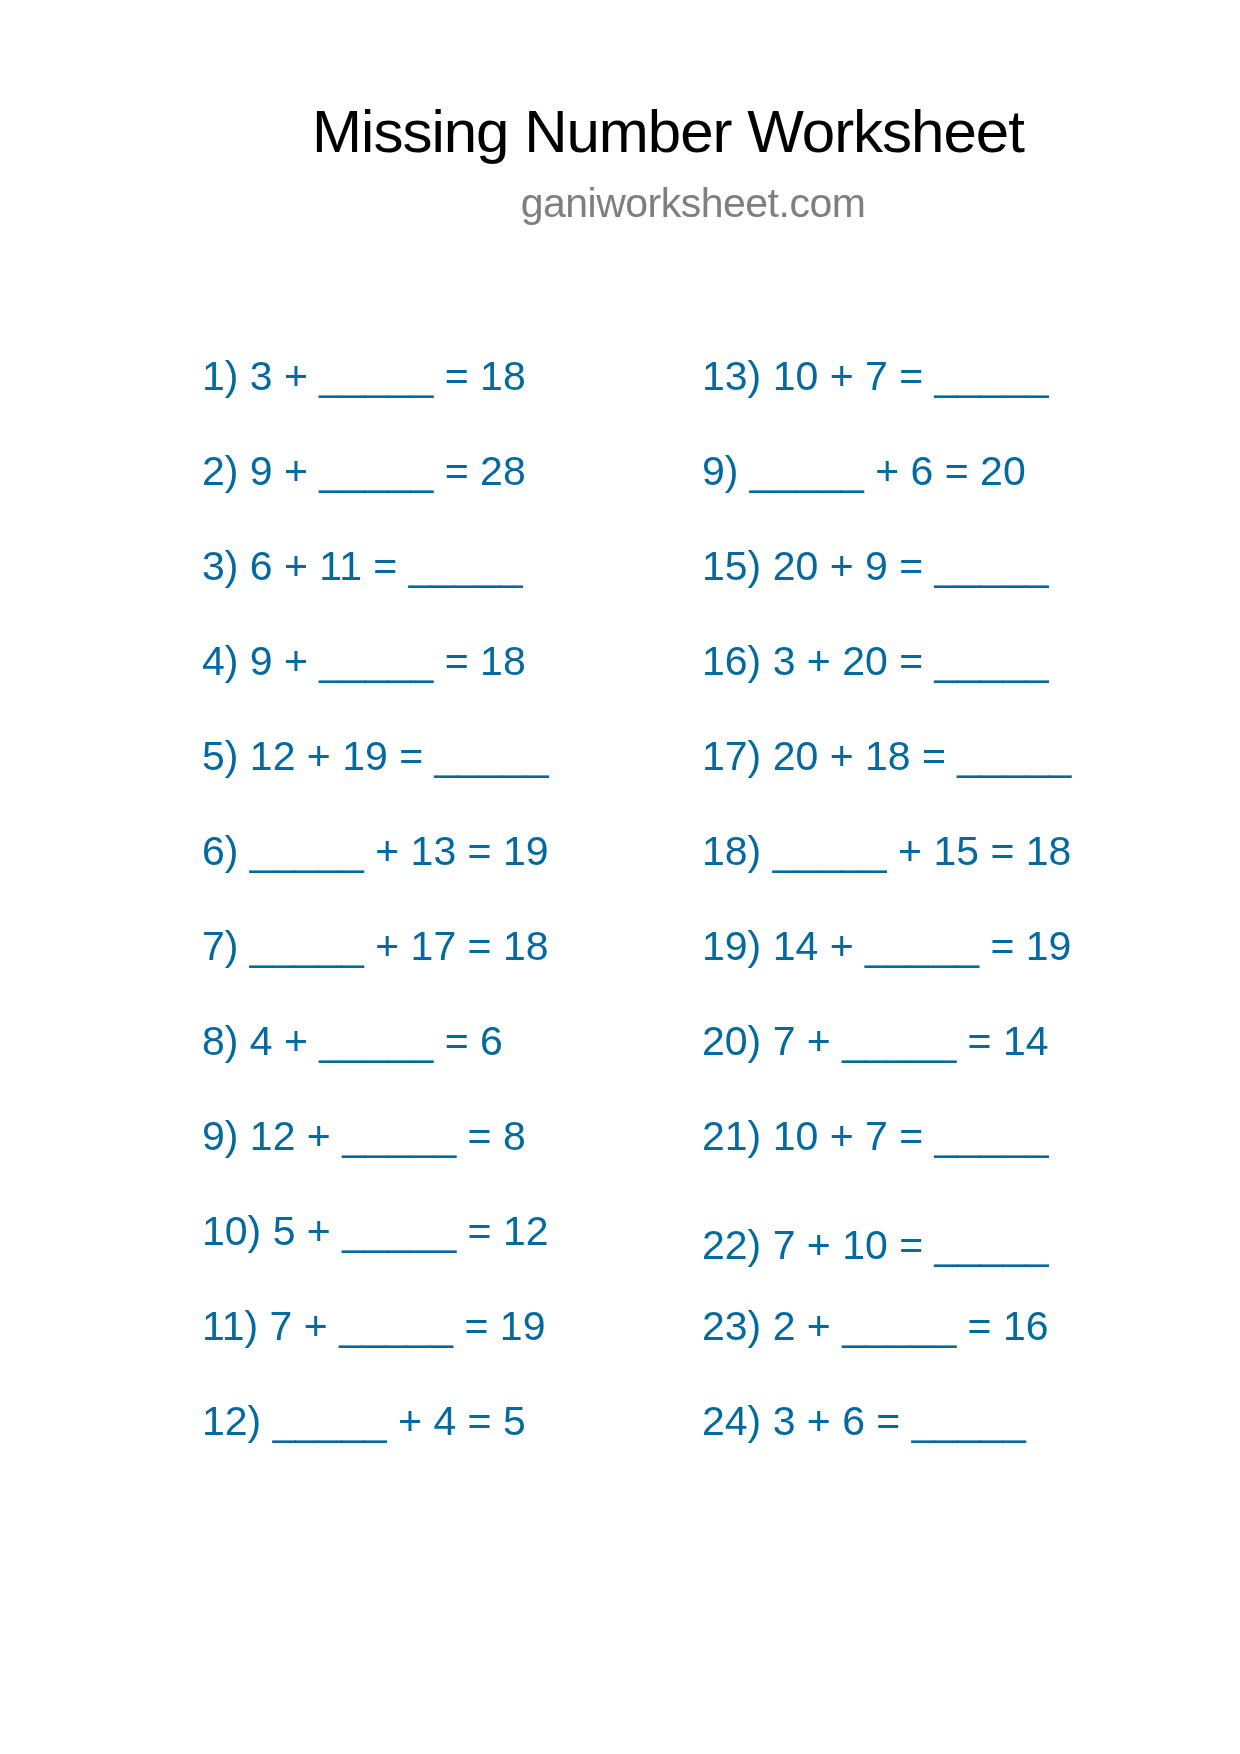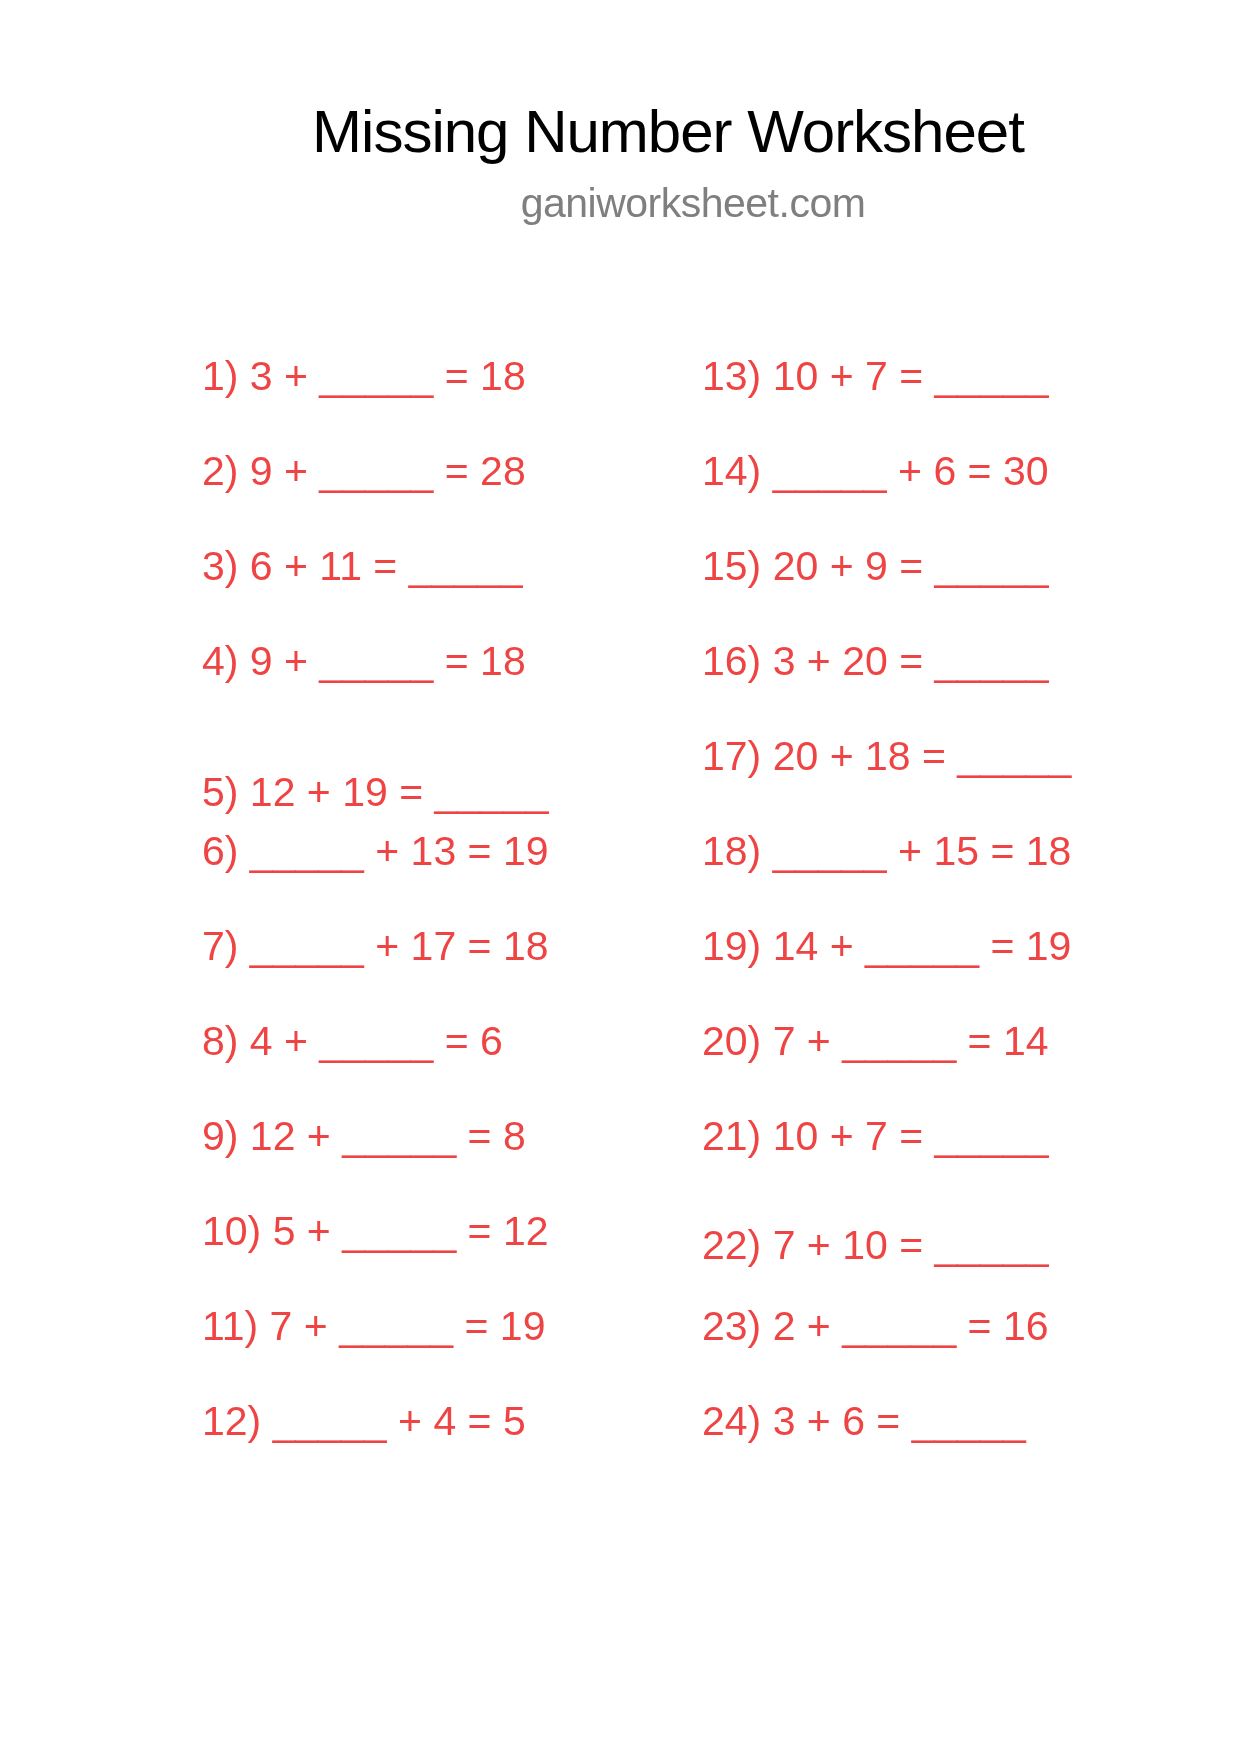--- a/index.html
+++ b/index.html
@@ -52,48 +52,48 @@
       top: 0;
     }
     .col-left { left: 202px; }
     .col-right { left: 702px; }
     .problem {
       position: absolute;
       left: 0;
       font-size: 41px;
       line-height: 48px;
       white-space: pre;
-      color: #ef4444;
+      color: #0369a1;
     }
   </style>
 </head>
 <body>
 
 <div class="page">
   <h1 class="title">Missing Number Worksheet</h1>
   <div class="subtitle">ganiworksheet.com</div>
 
   <div class="col col-left">
     <div class="problem" style="top:352px">1) 3 + _____ = 18</div>
     <div class="problem" style="top:447px">2) 9 + _____ = 28</div>
     <div class="problem" style="top:542px">3) 6 + 11 = _____</div>
     <div class="problem" style="top:637px">4) 9 + _____ = 18</div>
-    <div class="problem" style="top:768px">5) 12 + 19 = _____</div>
+    <div class="problem" style="top:732px">5) 12 + 19 = _____</div>
     <div class="problem" style="top:827px">6) _____ + 13 = 19</div>
     <div class="problem" style="top:922px">7) _____ + 17 = 18</div>
     <div class="problem" style="top:1017px">8) 4 + _____ = 6</div>
     <div class="problem" style="top:1112px">9) 12 + _____ = 8</div>
     <div class="problem" style="top:1207px">10) 5 + _____ = 12</div>
     <div class="problem" style="top:1302px">11) 7 + _____ = 19</div>
     <div class="problem" style="top:1397px">12) _____ + 4 = 5</div>
   </div>
 
   <div class="col col-right">
     <div class="problem" style="top:352px">13) 10 + 7 = _____</div>
-    <div class="problem" style="top:447px">14) _____ + 6 = 30</div>
+    <div class="problem" style="top:447px">9) _____ + 6 = 20</div>
     <div class="problem" style="top:542px">15) 20 + 9 = _____</div>
     <div class="problem" style="top:637px">16) 3 + 20 = _____</div>
     <div class="problem" style="top:732px">17) 20 + 18 = _____</div>
     <div class="problem" style="top:827px">18) _____ + 15 = 18</div>
     <div class="problem" style="top:922px">19) 14 + _____ = 19</div>
     <div class="problem" style="top:1017px">20) 7 + _____ = 14</div>
     <div class="problem" style="top:1112px">21) 10 + 7 = _____</div>
     <div class="problem" style="top:1221px">22) 7 + 10 = _____</div>
     <div class="problem" style="top:1302px">23) 2 + _____ = 16</div>
     <div class="problem" style="top:1397px">24) 3 + 6 = _____</div>

